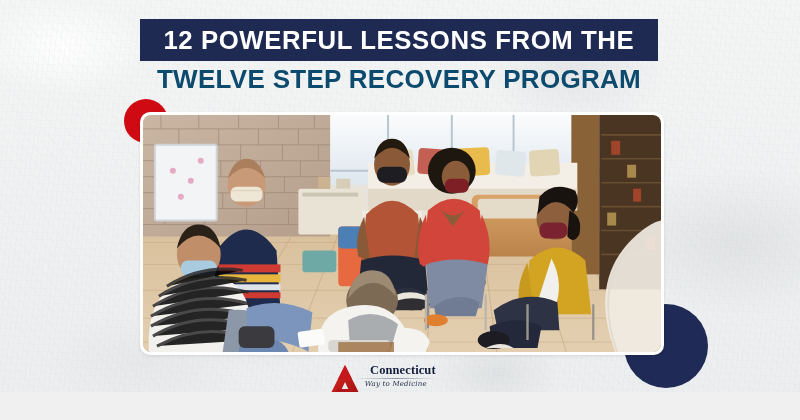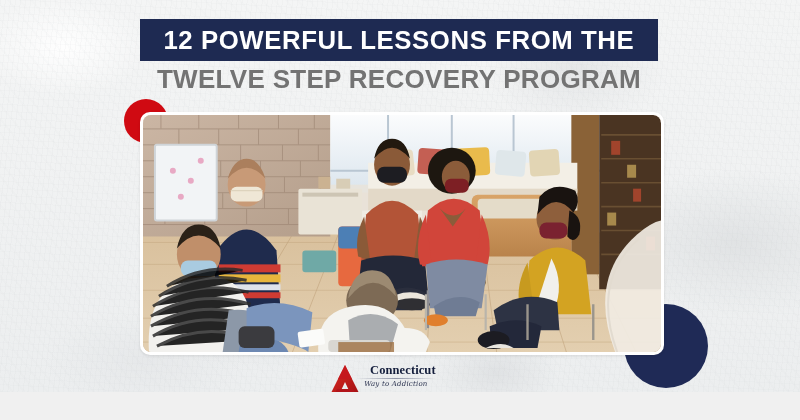--- a/index.html
+++ b/index.html
@@ -52,21 +52,21 @@
   .headline-bar .t{
     color:#ffffff;font-size:26px;font-weight:bold;letter-spacing:.6px;
     font-family:"Liberation Sans", sans-serif;
     white-space:nowrap;transform:scaleX(.99);
   }
   .subhead{
     position:absolute;left:140px;top:62px;width:518px;height:34px;
     z-index:5;display:flex;align-items:center;justify-content:center;
   }
   .subhead .t{
-    color:#737373;font-size:26px;font-weight:bold;letter-spacing:.3px;
+    color:#0c4a6e;font-size:26px;font-weight:bold;letter-spacing:.3px;
     font-family:"Liberation Sans", sans-serif;white-space:nowrap;
   }
 
   
   .photo-frame{
     position:absolute;left:140px;top:112px;width:524px;height:243px;
     background:#ffffff;border-radius:10px;z-index:4;
     box-shadow:0 1px 3px rgba(0,0,0,.10);
     padding:3px;box-sizing:border-box;
   }
@@ -398,17 +398,17 @@
           </linearGradient>
         </defs>
         <path d="M17 2 L33 34 H24 L17 19 L10 34 H1 Z" fill="url(#lg)"></path>
         <path d="M17 2 L24 16 L10 16 Z" fill="#c4161c" opacity=".85"></path>
         <path d="M9 26 h16 l3 6 H6 Z" fill="#b2141a"></path>
       </svg>
     </div>
     <div class="logo-text">
       <div class="logo-l1">Connecticut</div>
       <div class="logo-rule"></div>
-      <div class="logo-tag">Way to Addiction</div>
+      <div class="logo-tag">Way to Medicine</div>
     </div>
   </div>
 
 </div>
 
 </body></html>

